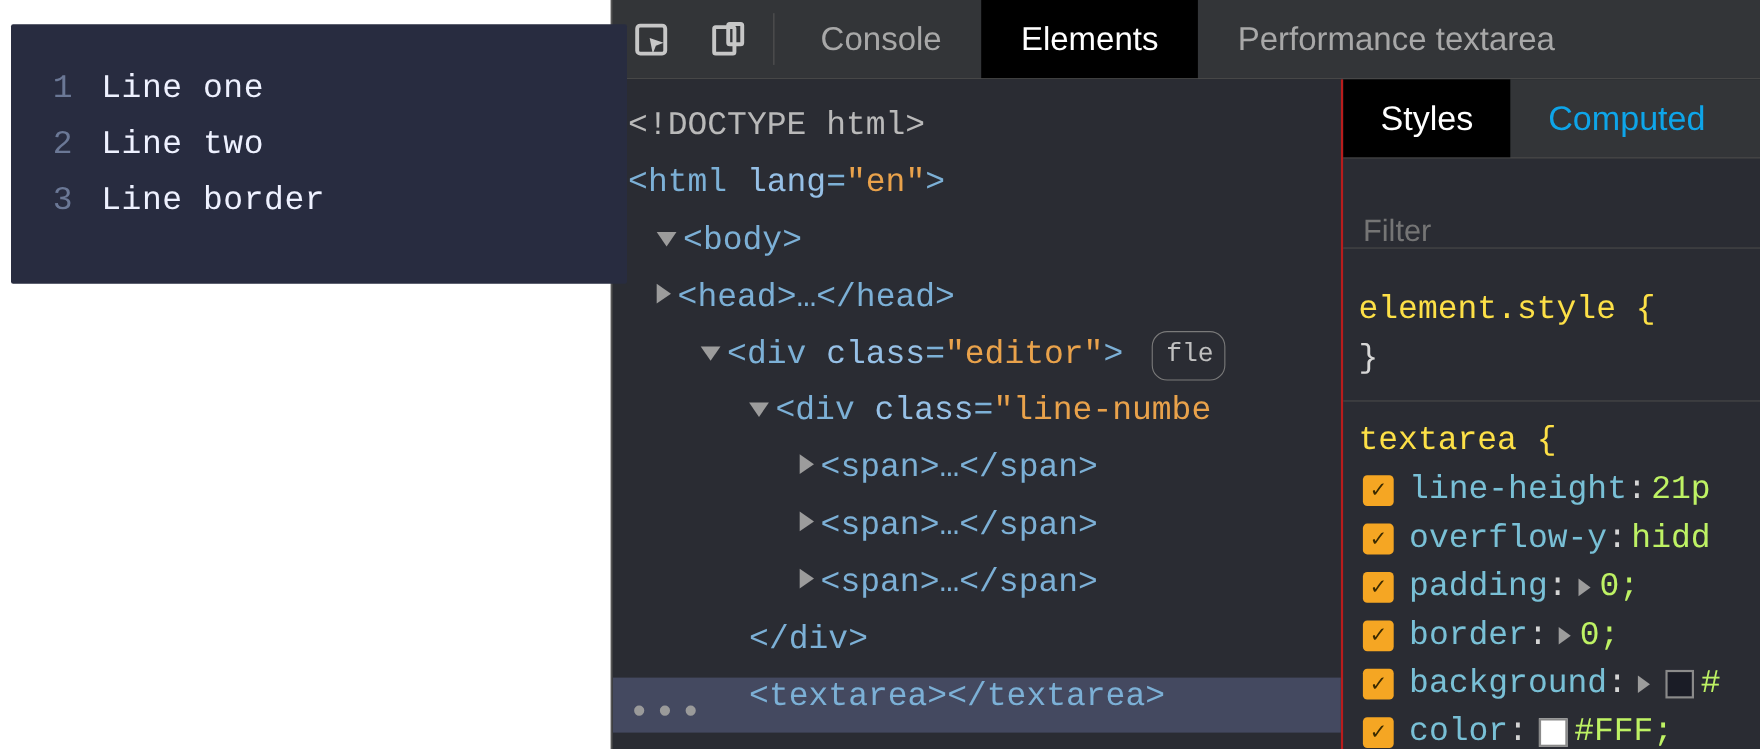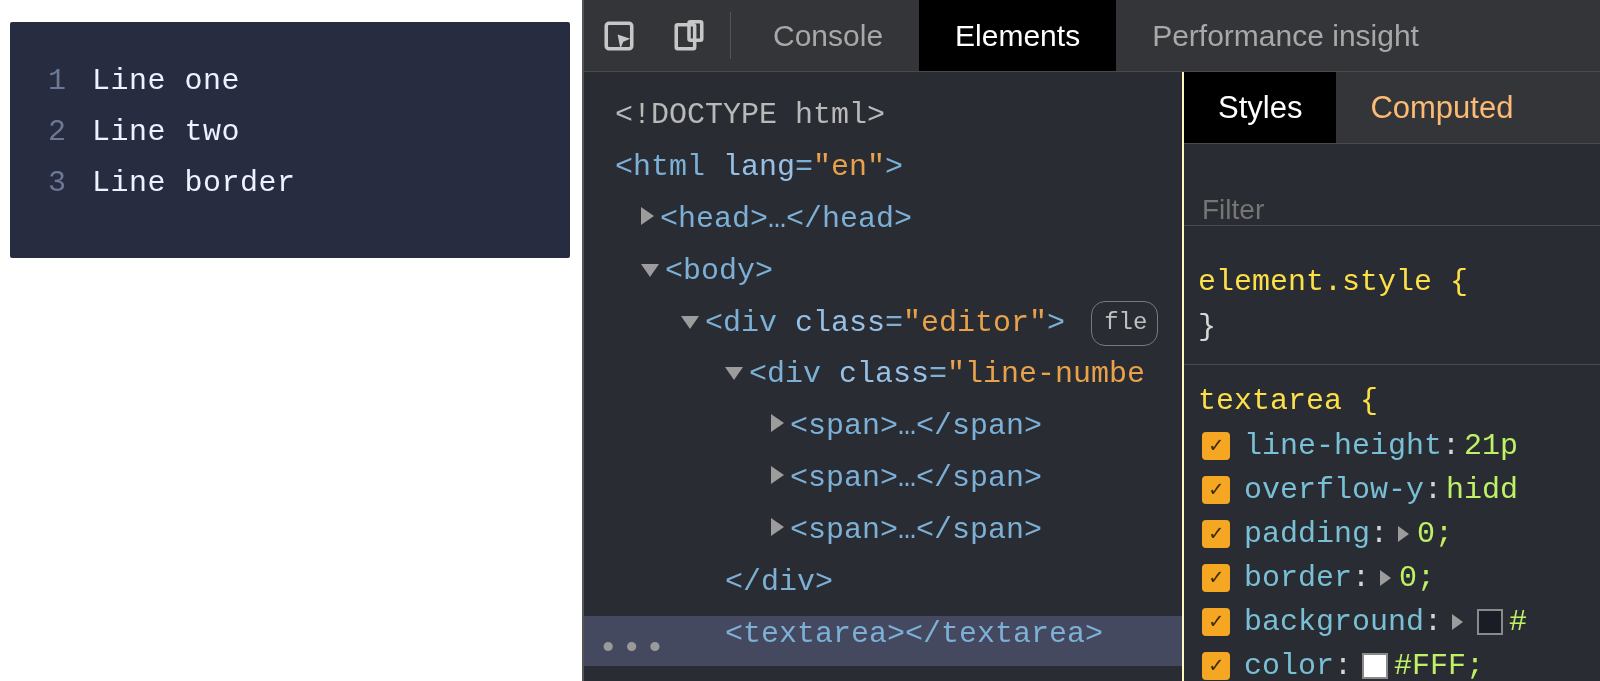--- a/index.html
+++ b/index.html
@@ -87,28 +87,28 @@
   
   .main {
     flex: 1;
     display: flex;
     overflow: hidden;
     background: #2a2c33;
   }
 
   
   .dom-panel {
-    width: 600px;
+    width: 664px;
     position: relative;
     font-family: "Consolas","Courier New",monospace;
     font-size: 30px;
     line-height: 1.73;
-    padding: 18px 0 0 31px;
+    padding: 18px 0 0 14px;
     overflow: hidden;
-    border-right: 2px solid #fef9c3;
+    border-right: 2px solid #b91c1c;
   }
   .dom-line { white-space: nowrap; position: relative; }
   .dom-bracket { color: #7cb0d6; }
   .dom-tagname { color: #7cb0d6; }
   .dom-attr { color: #96c0e6; }
   .dom-string { color: #e9a24b; }
   .dom-dots { color: #b9b9b9; }
   .tri {
     display: inline-block;
     width: 0; height: 0;
@@ -169,21 +169,21 @@
     background: #333538;
     border-bottom: 1px solid #4a4a4a;
     display: flex;
     align-items: stretch;
   }
   .styles-tab {
     padding: 0 34px;
     display: flex;
     align-items: center;
     font-size: 31px;
-    color: #fdba74;
+    color: #0ea5e9;
   }
   .styles-tab.active { background: #000; color: #fff; }
   .filter-row {
     height: 58px;
     border-bottom: 1px solid #4a4a4a;
     display: flex;
     align-items: center;
     padding-left: 18px;
   }
   .filter-input {
@@ -289,40 +289,40 @@
     </div>
     <div class="ts-icon">
       <svg viewBox="0 0 24 24">
           <rect x="3" y="4" width="13" height="17" rx="1"></rect>
           <rect x="12" y="2" width="9" height="13" rx="1"></rect>
         </svg>
     </div>
     <div class="ts-sep"></div>
     <div class="ts-tab">Console</div>
     <div class="ts-tab active">Elements</div>
-    <div class="ts-tab">Performance insight</div>
+    <div class="ts-tab">Performance textarea</div>
   </div>
 
   <div class="main">
 
     <div class="dom-panel">
       <div class="dom-sel-row" style="top:544px;"></div>
 
       <div class="dom-line"><span class="dom-dots">&lt;!DOCTYPE html&gt;</span></div>
 
       <div class="dom-line">
         <span class="dom-bracket">&lt;</span><span class="dom-tagname">html</span><span class="dom-attr"> lang</span><span class="dom-bracket">=</span><span class="dom-string">"en"</span><span class="dom-bracket">&gt;</span>
       </div>
 
       <div class="dom-line i1">
+        <span class="tri tri-down"></span><span class="dom-bracket">&lt;</span><span class="dom-tagname">body</span><span class="dom-bracket">&gt;</span>
+      </div>
+
+      <div class="dom-line i1">
         <span class="tri tri-right"></span><span class="dom-bracket">&lt;</span><span class="dom-tagname">head</span><span class="dom-bracket">&gt;…&lt;/</span><span class="dom-tagname">head</span><span class="dom-bracket">&gt;</span>
-      </div>
-
-      <div class="dom-line i1">
-        <span class="tri tri-down"></span><span class="dom-bracket">&lt;</span><span class="dom-tagname">body</span><span class="dom-bracket">&gt;</span>
       </div>
 
       <div class="dom-line i2">
         <span class="tri tri-down"></span><span class="dom-bracket">&lt;</span><span class="dom-tagname">div</span><span class="dom-attr"> class</span><span class="dom-bracket">=</span><span class="dom-string">"editor"</span><span class="dom-bracket">&gt;</span>
         <span class="flex-pill">fle</span>
       </div>
 
       <div class="dom-line i3">
         <span class="tri tri-down"></span><span class="dom-bracket">&lt;</span><span class="dom-tagname">div</span><span class="dom-attr"> class</span><span class="dom-bracket">=</span><span class="dom-string">"line-numbe</span>
       </div>

